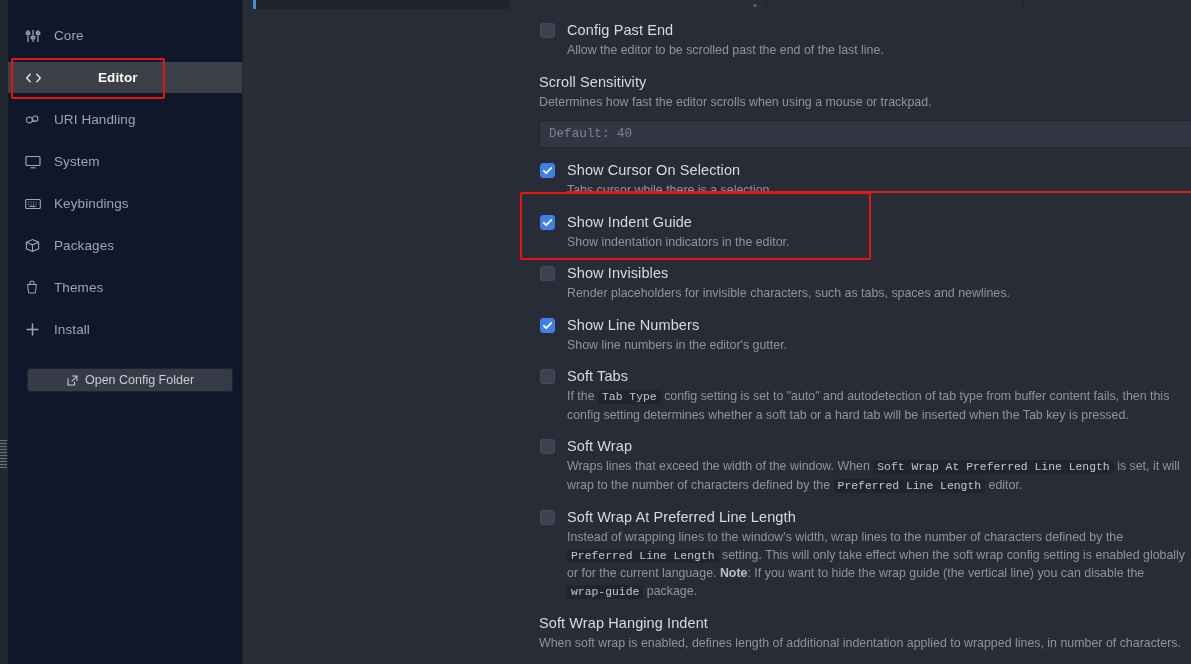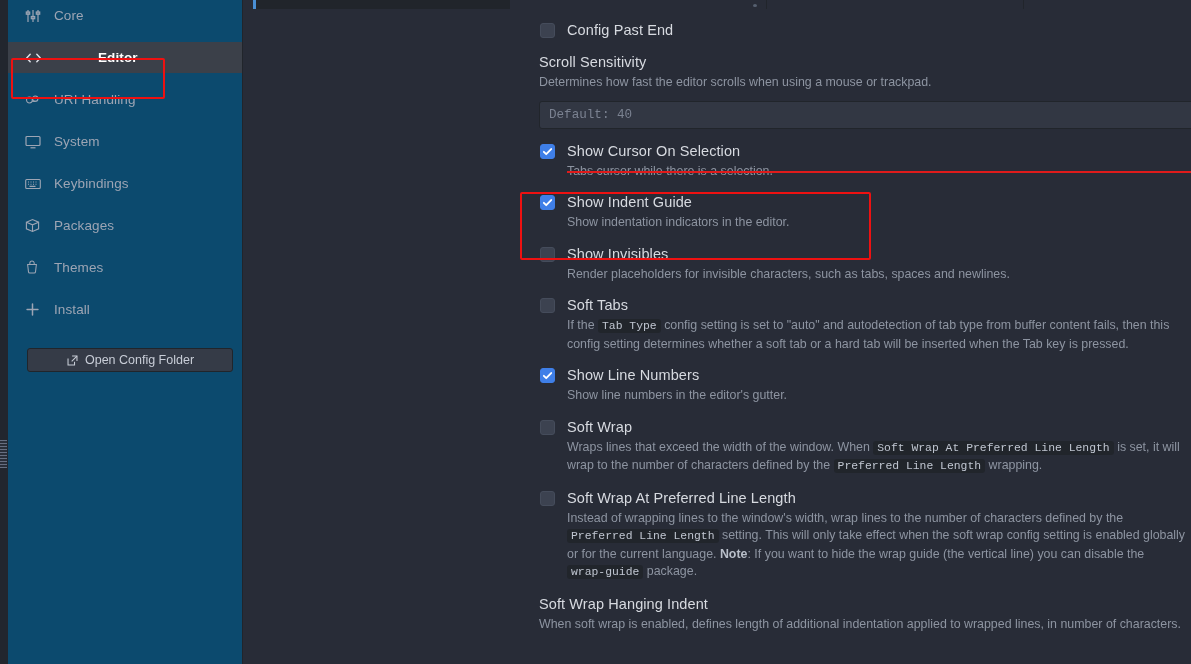--- a/index.html
+++ b/index.html
@@ -37,23 +37,23 @@
     background: repeating-linear-gradient(
       to bottom,
       #737c90 0px, #737c90 1px, #2c313c 1px, #2c313c 3px);
     opacity: .85;
   }
 
   
   .sidebar {
     width: 235px;
     flex: 0 0 235px;
-    background: #0c4a6e;
+    background: #0f172a;
     border-right: 1px solid #21252b;
-    padding-top: 0;
+    padding-top: 20px;
     position: relative;
     box-sizing: border-box;
     text-align: center;
   }
   .nav-item {
     display: flex;
     align-items: center;
     height: 31px;
     padding-left: 17px;
     font-size: 13.5px;
@@ -338,20 +338,21 @@
           <span class="tab-dot"></span>
         </div>
       <div class="tab-chip"></div>
       <div class="tab-rest"></div>
     </div>
 
     <div class="content" id="settings-list">
         <div class="setting checkbox">
           <div class="cb off"></div>
           <div class="s-title">Config Past End</div>
+          <div class="s-desc">Allow the editor to be scrolled past the end of the last line.</div>
         </div>
         <div class="setting plain" style=""><div class="s-title">Scroll Sensitivity</div><div class="s-desc">Determines how fast the editor scrolls when using a mouse or trackpad.</div><input class="txt-input" type="text" placeholder="Default: 40" style=""></div>
         <div class="setting checkbox">
           <div class="cb on">
             <svg width="11" height="11" viewBox="0 0 12 12" fill="none" stroke="#ffffff" stroke-width="2" stroke-linecap="round" stroke-linejoin="round">
               <path d="M2 6.3l2.6 2.6L10 3.3"></path>
             </svg>
           </div>
           <div class="s-title">Show Cursor On Selection</div>
           <div class="s-desc struck">Tabs cursor while there is a selection.</div>
@@ -364,37 +365,37 @@
           </div>
           <div class="s-title">Show Indent Guide</div>
           <div class="s-desc">Show indentation indicators in the editor.</div>
         </div>
         <div class="setting checkbox">
           <div class="cb off"></div>
           <div class="s-title">Show Invisibles</div>
           <div class="s-desc">Render placeholders for invisible characters, such as tabs, spaces and newlines.</div>
         </div>
         <div class="setting checkbox">
+          <div class="cb on">
+            <svg width="11" height="11" viewBox="0 0 12 12" fill="none" stroke="#ffffff" stroke-width="2" stroke-linecap="round" stroke-linejoin="round">
+              <path d="M2 6.3l2.6 2.6L10 3.3"></path>
+            </svg>
+          </div>
+          <div class="s-title">Show Line Numbers</div>
+          <div class="s-desc">Show line numbers in the editor's gutter.</div>
+        </div>
+        <div class="setting checkbox">
           <div class="cb off"></div>
           <div class="s-title">Soft Tabs</div>
           <div class="s-desc"><span>If the </span><code>Tab Type</code><span> config setting is set to "auto" and autodetection of tab type from buffer content fails, then this config setting determines whether a soft tab or a hard tab will be inserted when the Tab key is pressed.</span></div>
         </div>
         <div class="setting checkbox">
-          <div class="cb on">
-            <svg width="11" height="11" viewBox="0 0 12 12" fill="none" stroke="#ffffff" stroke-width="2" stroke-linecap="round" stroke-linejoin="round">
-              <path d="M2 6.3l2.6 2.6L10 3.3"></path>
-            </svg>
-          </div>
-          <div class="s-title">Show Line Numbers</div>
-          <div class="s-desc">Show line numbers in the editor's gutter.</div>
-        </div>
-        <div class="setting checkbox">
           <div class="cb off"></div>
           <div class="s-title">Soft Wrap</div>
-          <div class="s-desc"><span>Wraps lines that exceed the width of the window. When </span><code>Soft Wrap At Preferred Line Length</code><span> is set, it will wrap to the number of characters defined by the </span><code>Preferred Line Length</code><span> wrapping.</span></div>
+          <div class="s-desc"><span>Wraps lines that exceed the width of the window. When </span><code>Soft Wrap At Preferred Line Length</code><span> is set, it will wrap to the number of characters defined by the </span><code>Preferred Line Length</code><span> editor.</span></div>
         </div>
         <div class="setting checkbox">
           <div class="cb off"></div>
           <div class="s-title">Soft Wrap At Preferred Line Length</div>
           <div class="s-desc"><span>Instead of wrapping lines to the window's width, wrap lines to the number of characters defined by the </span><code>Preferred Line Length</code><span> setting. This will only take effect when the soft wrap config setting is enabled globally or for the current language. </span><b>Note</b><span>: If you want to hide the wrap guide (the vertical line) you can disable the </span><code>wrap-guide</code><span> package.</span></div>
         </div>
         <div class="setting plain" style="margin-bottom: 18px;">
           <div class="s-title">Soft Wrap Hanging Indent</div>
           <div class="s-desc">When soft wrap is enabled, defines length of additional indentation applied to wrapped lines, in number of characters.</div>
         </div>

